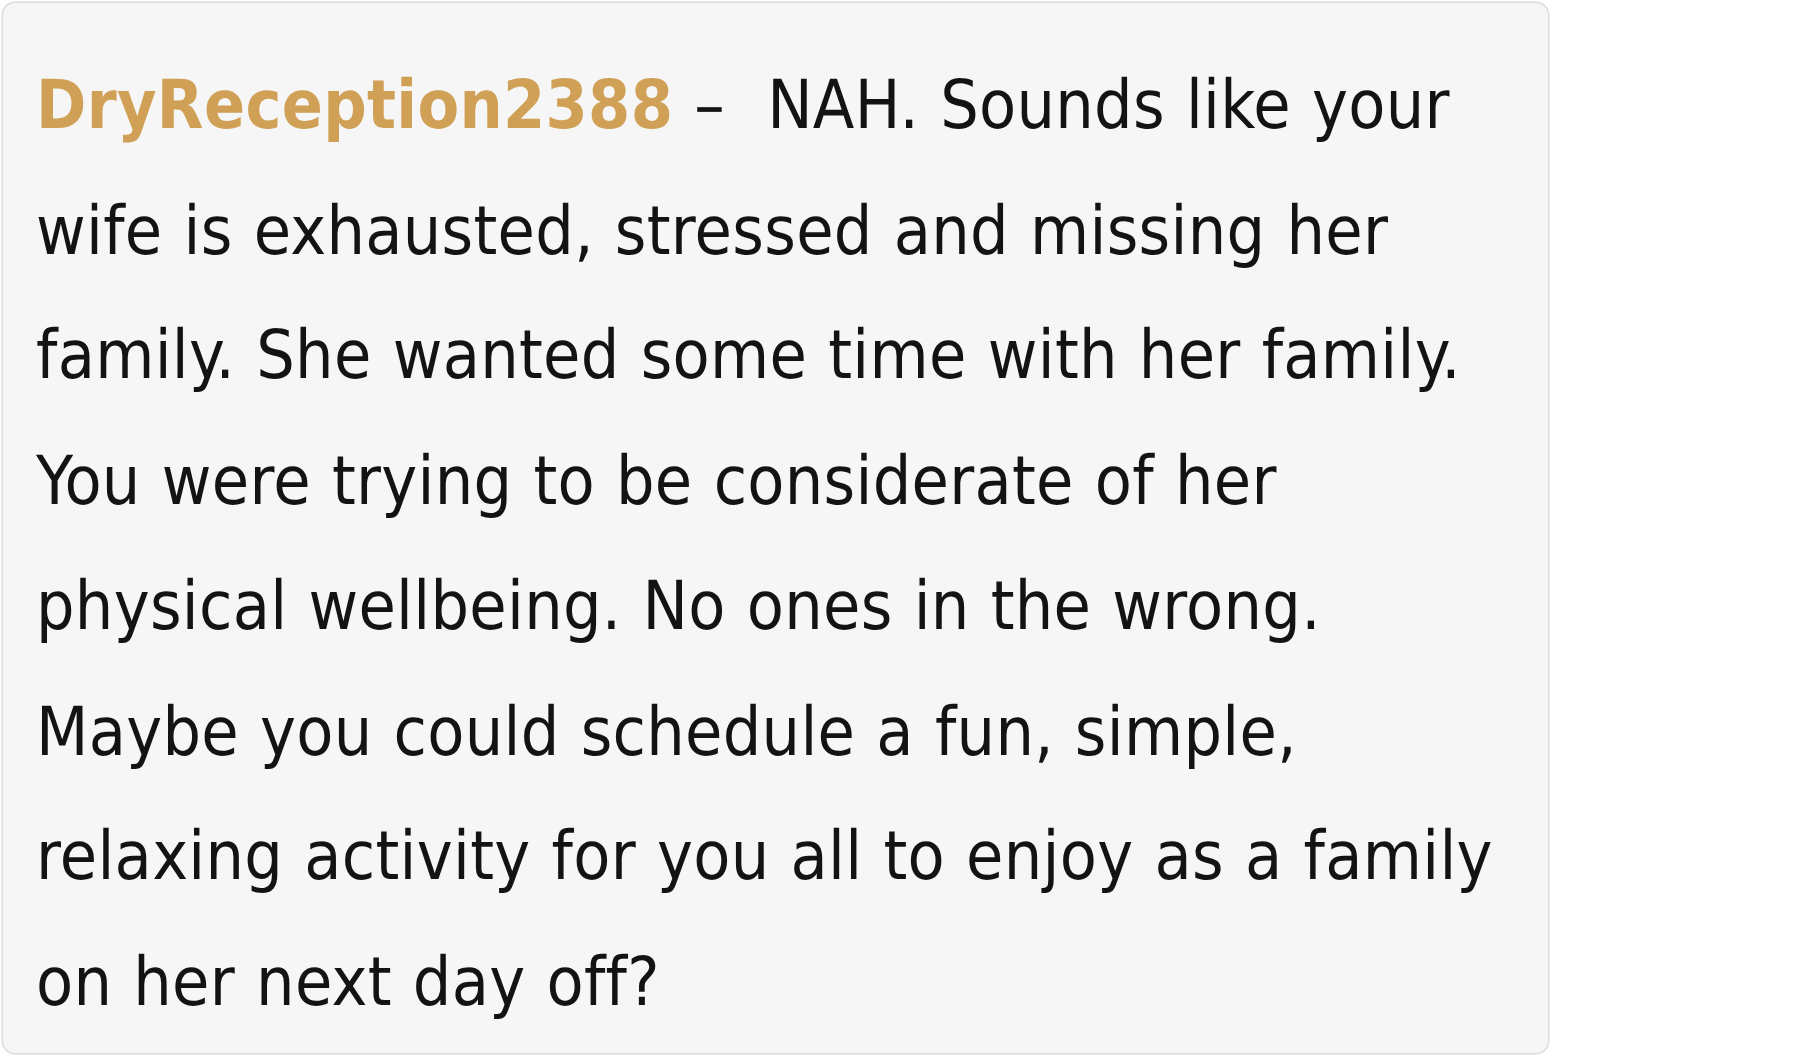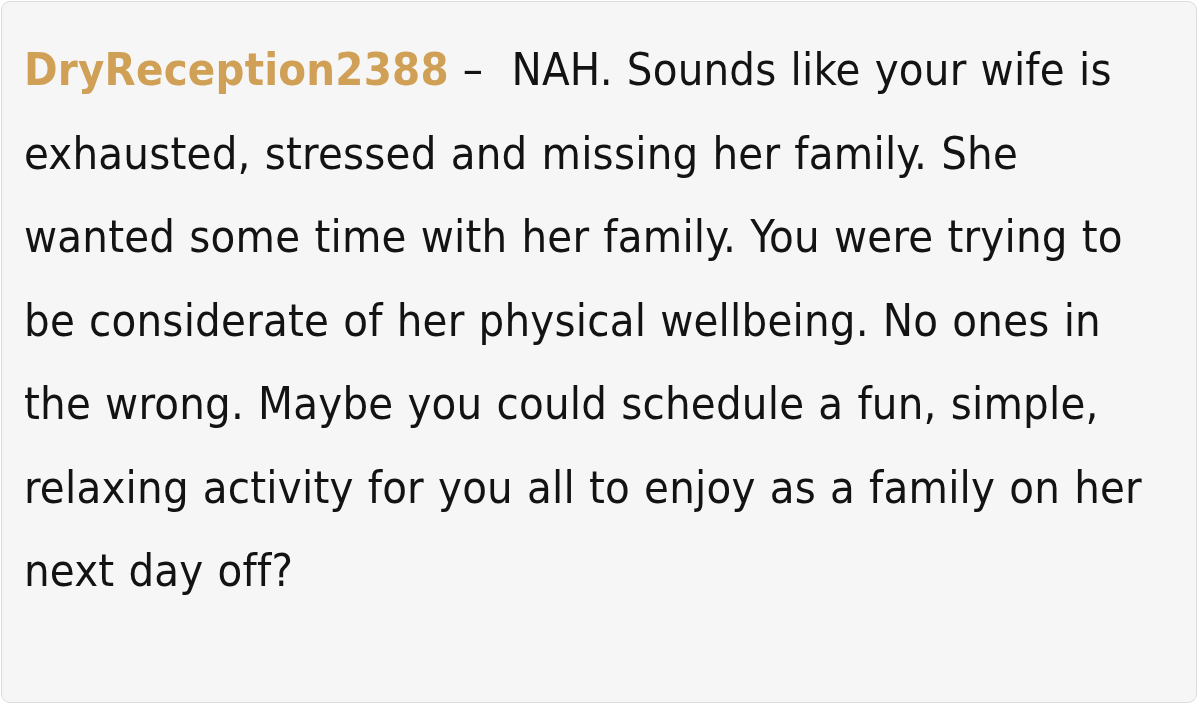--- a/index.html
+++ b/index.html
@@ -8,21 +8,21 @@
     width: 1200px;
     height: 708px;
     background: #ffffff;
     font-family: "Liberation Sans", "DejaVu Sans", sans-serif;
   }
 
   #comment-card {
     position: absolute;
     left: 1px;
     top: 1px;
-    width: 1196px;
+    width: 1032px;
     height: 702px;
     box-sizing: border-box;
     background: #f7f6f6;
     border: 1px solid #dcdcdc;
     border-radius: 9px;
     overflow: hidden;
   }
 
   #comment-body {
     position: absolute;

